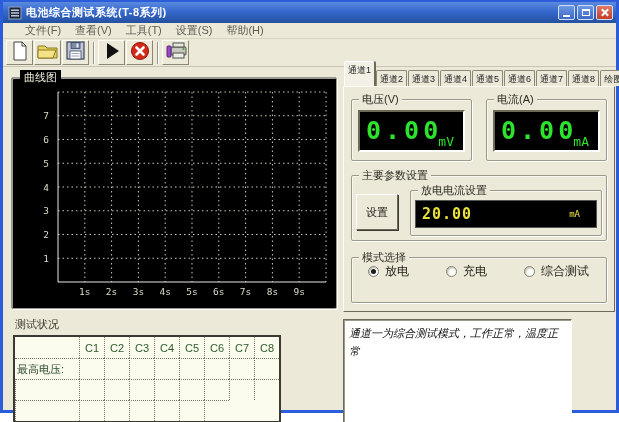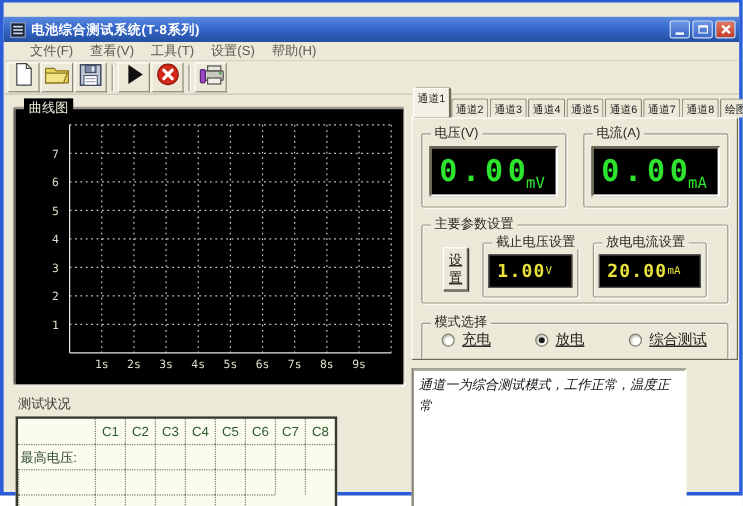--- a/index.html
+++ b/index.html
@@ -10,21 +10,20 @@
   }
   .window {
     position: absolute; left: 0; top: 0; width: 619px; height: 413px;
     border: 3px solid var(--window_border); border-top-width: 2px;
     background: var(--panel_bg);
   }
   
   .titlebar {
     height: 21px; display: flex; align-items: center; padding: 0 3px;
     background: linear-gradient(180deg, #5a8ade 0%, #3668cd 45%, #24509f 100%);
-    margin-top: 12px;
   }
   .app-icon { width: 14px; height: 14px; margin: 0 4px 0 2px; display: inline-block; }
   .titlebar .title { color: #fff; font-size: 11px; font-weight: bold; flex: 1; letter-spacing: .5px; }
   .winbtns { display: flex; gap: 2px; }
   .wbtn {
     width: 17px; height: 15px; display: flex; align-items: center; justify-content: center;
     border: 1px solid #cfe0f8; border-radius: 2px; cursor: default;
     background: linear-gradient(180deg, #6f97e2, #3c69c8);
   }
   .wbtn.close { background: linear-gradient(180deg, #e07a63, #c33c27); }
@@ -82,23 +81,23 @@
   .tab {
     font-size: 9px; color: #222; padding: 2px 3px 1px; height: 16px;
     border: 1px solid #8a8775; border-bottom: none; border-radius: 2px 2px 0 0;
     background: var(--panel_bg); margin-right: 1px; white-space: nowrap; cursor: default;
   }
   .tab.active {
     height: 25px; background: #f3f1e6; position: relative; z-index: 3;
     border-color: #fff #6d6a58 transparent #fff; box-shadow: 1px 0 0 #6d6a58;
   }
   .tab-panel {
-    position: relative; z-index: 2; width: 272px; height: 202px; padding: 8px 7px 4px;
+    position: relative; z-index: 2; width: 272px; height: 226px; padding: 8px 7px 4px;
     background: var(--panel_bg);
-    border: 1px solid; border-color: #fffef4 #6d6a58 #6d6a58 #fffef4; overflow: hidden; text-decoration: underline;
+    border: 1px solid; border-color: #fffef4 #6d6a58 #6d6a58 #fffef4; overflow: hidden;
   }
   
   .group {
     position: relative; border: 1px solid #9c998a; border-radius: 2px;
     box-shadow: 1px 1px 0 #fff, inset 1px 1px 0 rgba(255,255,255,.6);
   }
   .group > .group-label {
     position: absolute; top: -7px; left: 7px; background: var(--panel_bg);
     font-size: 11px; color: #2c2c24; padding: 0 3px; line-height: 12px; white-space: nowrap;
   }
@@ -109,21 +108,21 @@
     border: 2px solid; border-color: #6d6a58 #fff #fff #6d6a58; padding: 2px 6px;
   }
   .big-led .val {
     font-family: "DejaVu Sans Mono", monospace; font-weight: bold; font-size: 25px;
     color: var(--led_green); letter-spacing: 4px; line-height: 34px;
   }
   .big-led .unit {
     position: absolute; right: 9px; bottom: 1px; font-size: 13px; color: var(--led_green);
     font-family: "DejaVu Sans Mono", monospace;
   }
-  .params { margin-top: 14px; height: 66px; padding: 8px 17px 4px; display: flex; gap: 12px; }
+  .params { margin-top: 14px; height: 66px; padding: 8px 4px 4px; display: flex; gap: 12px; }
   .set-btn {
     width: 42px; height: 36px; margin-top: 10px; font-size: 11px; color: #1c1c14;
     background: var(--panel_bg); border: 1px solid; border-color: #fff #6d6a58 #6d6a58 #fff;
     box-shadow: 1px 1px 0 #3a3a32; cursor: default;
     font-family: "Liberation Sans", "DejaVu Sans", sans-serif;
   }
   .param-group { position: relative; flex: 1; height: 46px; margin-top: 6px; padding: 9px 4px 4px; }
   .small-led {
     height: 28px; background: #000; border: 1px solid #555;
     display: flex; align-items: center; padding: 0 6px;
@@ -350,45 +349,38 @@
               <span class="val">0.00</span>
               <span class="unit">mA</span>
             </div>
           </div>
         </div>
 
         <div class="group params">
           <span class="group-label">主要参数设置</span>
           <button class="set-btn">设置</button>
           <div class="group param-group">
-            <span class="group-label">截止电压设置</span>
-            <div class="small-led">
-              <span class="val">1.00</span>
-              <span class="unit">V</span>
-            </div>
-          </div>
-          <div class="group param-group">
             <span class="group-label">放电电流设置</span>
             <div class="small-led">
               <span class="val">20.00</span>
               <span class="unit">mA</span>
             </div>
           </div>
         </div>
 
         <div class="group mode">
           <span class="group-label">模式选择</span>
           <div class="mode-row" id="mode-row">
               <span class="opt">
+                <span class="rb sel"></span>
+                <span class="rlabel">放电</span>
+              </span>
+              <span class="opt">
                 <span class="rb"></span>
                 <span class="rlabel">充电</span>
-              </span>
-              <span class="opt">
-                <span class="rb sel"></span>
-                <span class="rlabel">放电</span>
               </span>
               <span class="opt">
                 <span class="rb"></span>
                 <span class="rlabel">综合测试</span>
               </span>
             </div>
         </div>
       </div>
 
       <div class="message-box">

